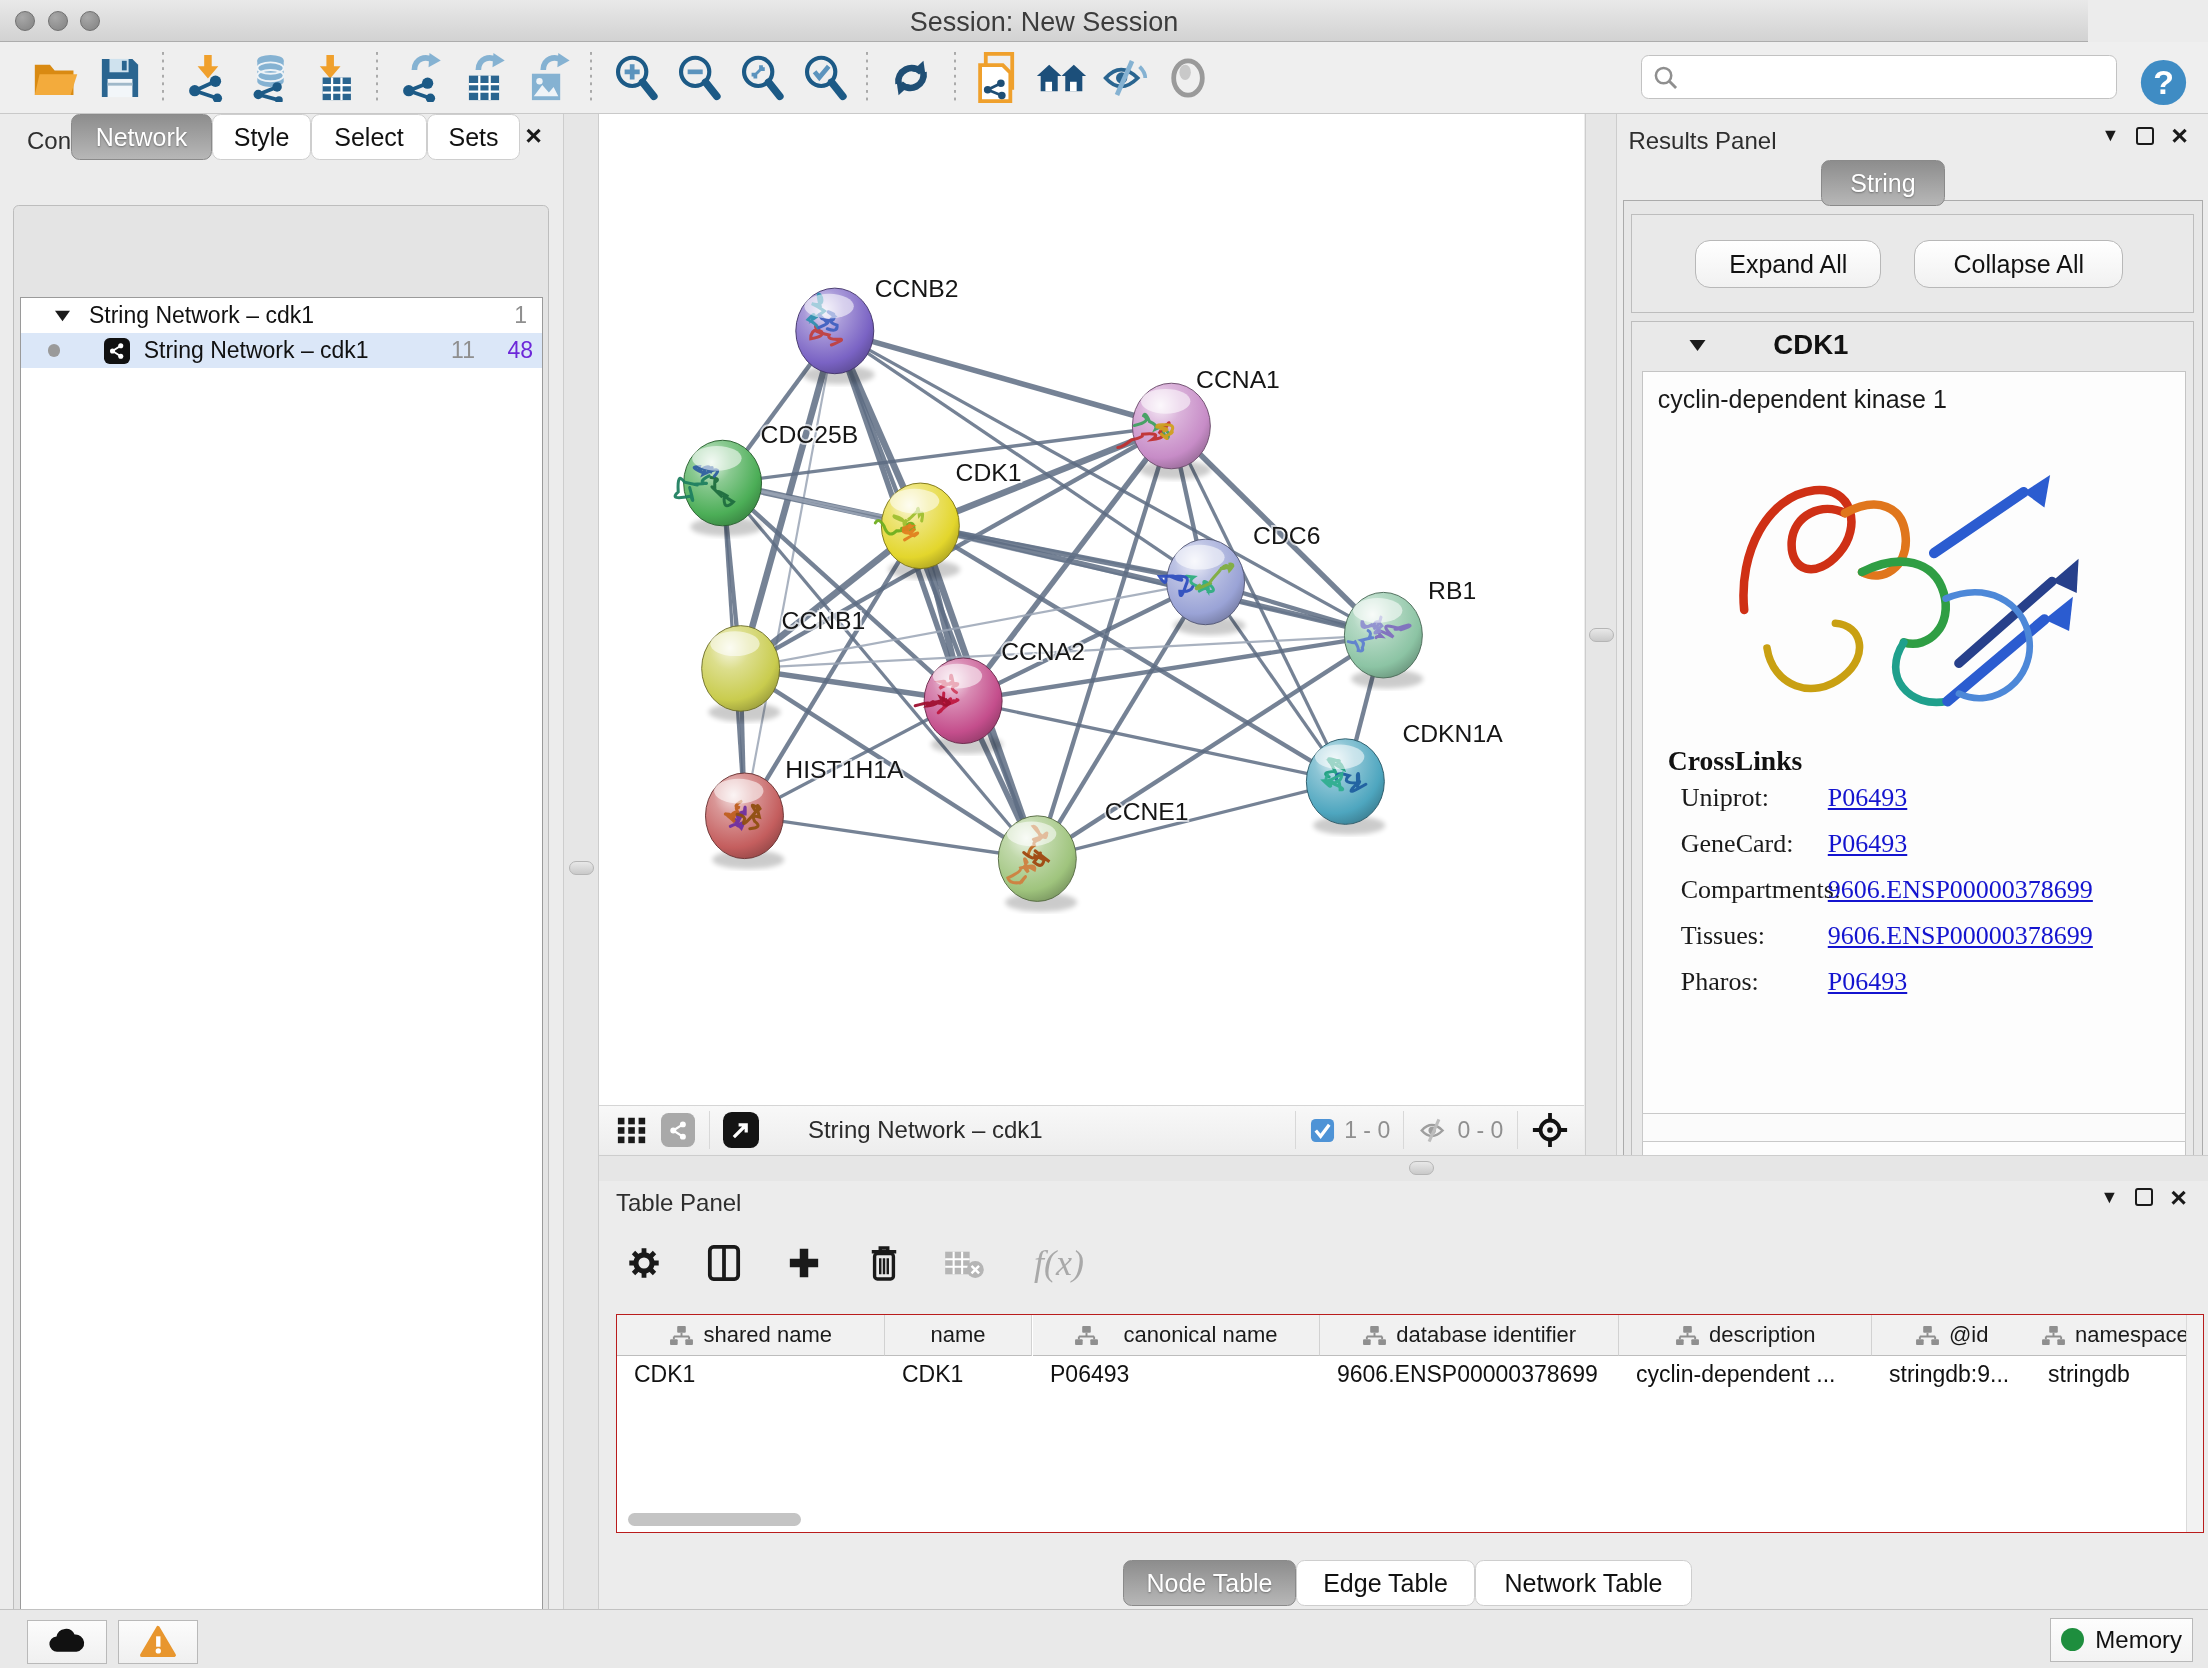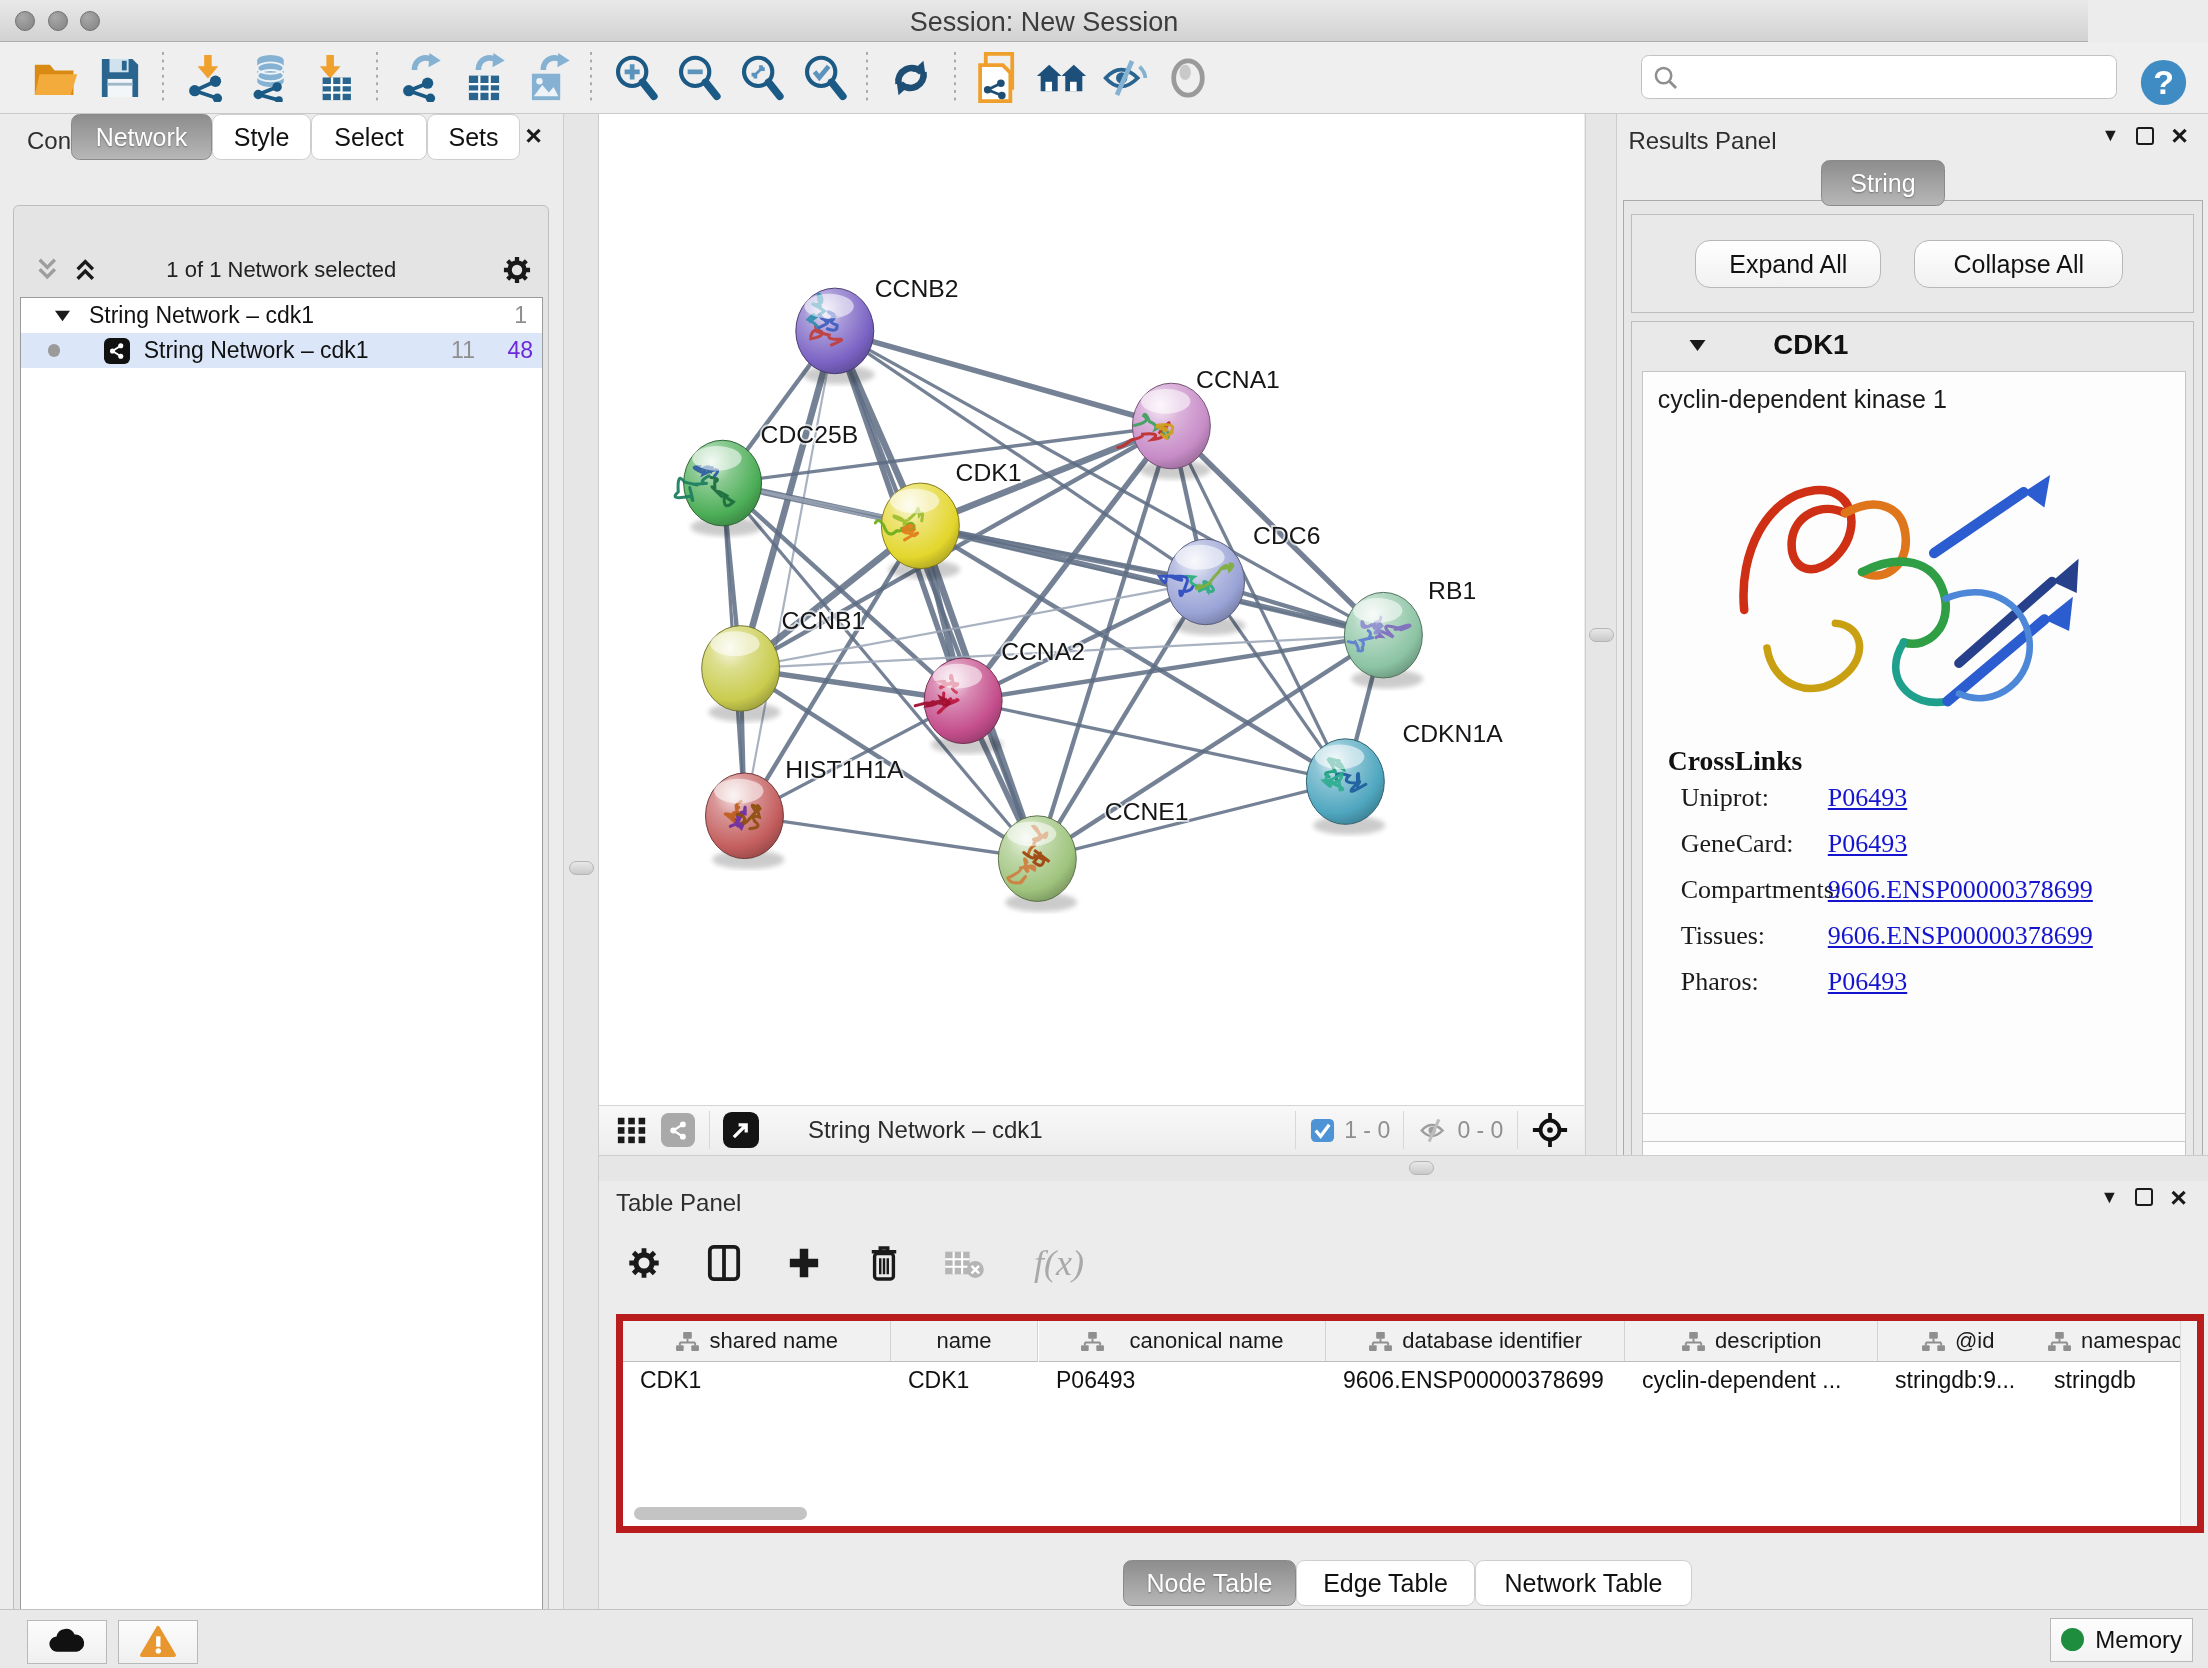--- a/index.html
+++ b/index.html
@@ -72,21 +72,21 @@
   #rp-strip { position:absolute; left:9.5px; top:791px; width:544px; height:28.5px; background:#fbfbfb; border:1px solid #c9c9c9; }
   .serif { font-family:"Liberation Serif",serif; }
   .cl-row { position:relative; height:46px; }
   .cl-label { position:absolute; left:38px; font-size:26px; color:#1a1a1a; }
   .cl-link { position:absolute; left:185px; font-size:26px; color:#1414cf; text-decoration:underline; }
   
   #table-panel { position:absolute; left:599px; top:1181px; width:1609px; height:428px; background:#ececec; }
   #tp-toolbar { position:absolute; left:17px; top:42px; width:1579px; height:80px; display:flex; align-items:center; gap:25px; }
   .tp-btn { width:55px; height:55px; border:none; background:transparent; display:flex; align-items:center; justify-content:center; }
   #tbl { position:absolute; left:17px; top:133px; width:1588px; height:219px; background:#fff;
-    border:7px solid #b91c1c; overflow:hidden; }
+    border:1px solid #b91c1c; overflow:hidden; }
   .th-cell { position:absolute; top:0; height:41px; background:#f1f1f1; border-right:1px solid #d2d2d2;
     border-bottom:1px solid #bdbdbd; display:flex; align-items:center; justify-content:center; gap:9.5px;
     font-size:22px; color:#1a1a1a; overflow:hidden; }
   .td-cell { position:absolute; top:41px; height:36px; display:flex; align-items:center;
     padding-left:17px; font-size:23px; color:#111; overflow:hidden; white-space:nowrap; }
   #tbl-vscroll { position:absolute; right:0; top:0; bottom:0; width:17px; background:#f2f2f2; border-left:1px solid #dadada; }
   #tbl-hthumb { position:absolute; left:11.4px; bottom:5.7px; width:173px; height:13.3px; background:#c4c4c4; border-radius:7.6px; }
   #tp-tabs { position:absolute; left:0; top:379px; width:100%; height:48px; }
   #tp-tabs .tab { position:absolute; }
   
@@ -295,35 +295,20 @@
       </span>
     <span class="tab" style="left:311px; width:116px">
         <span>Select</span>
       </span>
     <span class="tab" style="left:427px; width:93px">
         <span>Sets</span>
       </span>
   </div>
   <div id="cp-tabs" style="position:absolute; left:0; top:48px"></div>
   <div id="cp-box">
-    <div id="cp-subhead">
-      <svg width="28.5" height="28.5" viewBox="0 0 30 30" style="margin-left:19px">
-        <path d="M7 5 l8 8 8 -8 M7 15 l8 8 8 -8" stroke="#9e9e9e" stroke-width="3.6" fill="none"></path>
-        </svg>
-      <svg width="28.5" height="28.5" viewBox="0 0 30 30" style="margin-left:9.5px">
-        <path d="M7 25 l8 -8 8 8 M7 15 l8 -8 8 8" stroke="#1a1a1a" stroke-width="3.6" fill="none"></path>
-        </svg>
-      <span id="cp-status">1 of 1 Network selected</span>
-      <svg width="32" height="32" viewBox="0 0 24 24" style="position:absolute; right:15px">
-        <circle cx="12" cy="12" r="5.6" fill="none" stroke="#1a1a1a" stroke-width="3.4"></circle>
-        <g stroke="#1a1a1a" stroke-width="3.2">
-            <path d="M12 2.2v4M12 17.8v4M2.2 12h4M17.8 12h4M5 5l2.8 2.8M16.2 16.2L19 19M19 5l-2.8 2.8M7.8 16.2L5 19"></path>
-          </g>
-        </svg>
-    </div>
     <div id="cp-list">
       <div class="tree-row">
         <svg width="19" height="15" viewBox="0 0 20 16" style="margin-left:32px">
             <path d="M2 3 h16 l-8 11 z" fill="#1a1a1a"></path>
           </svg>
         <span style="margin-left:17px">String Network – cdk1</span>
         <span style="position:absolute; right:15px; color:#8f8f8f">1</span>
       </div>
       <div class="tree-row selected">
         <span style="margin-left:27px; width:12.4px; height:12.4px; border-radius:50%; background:#9a9a9a"></span>

